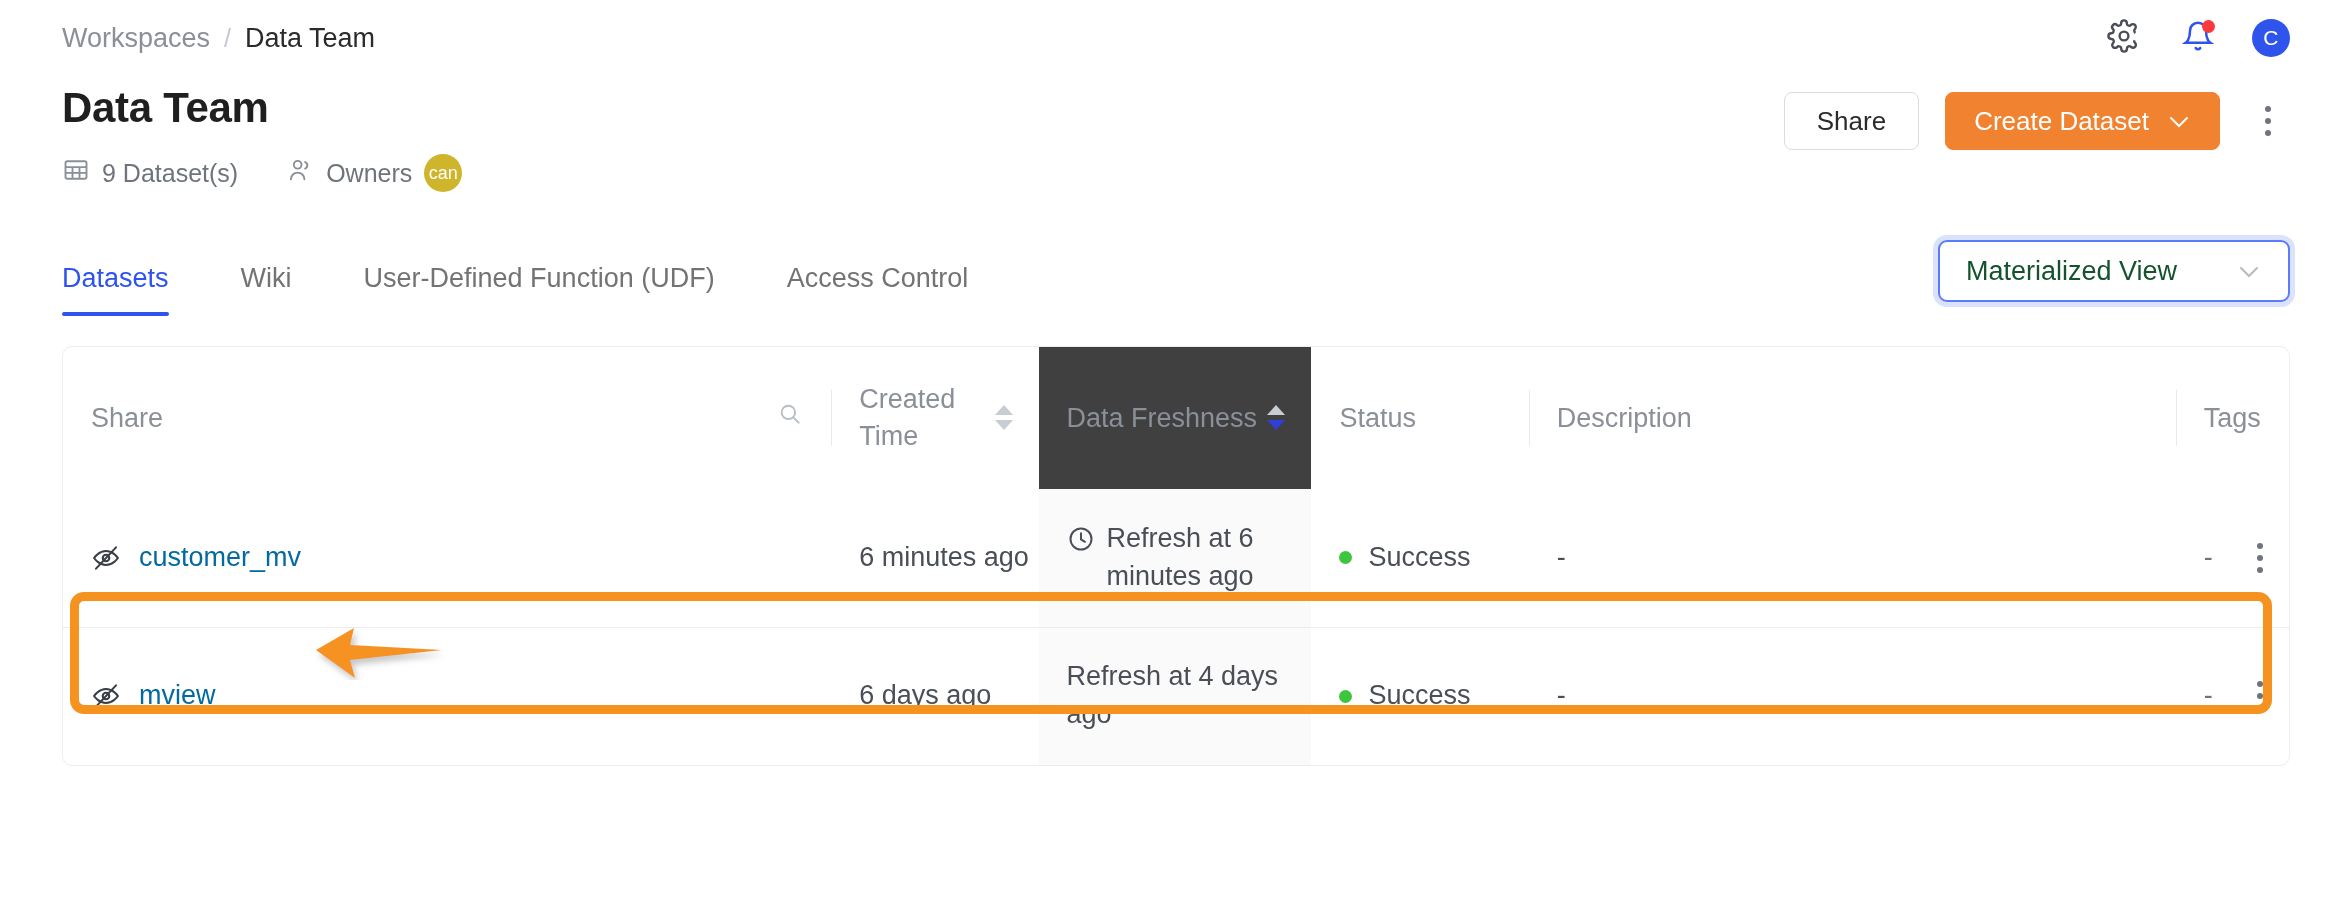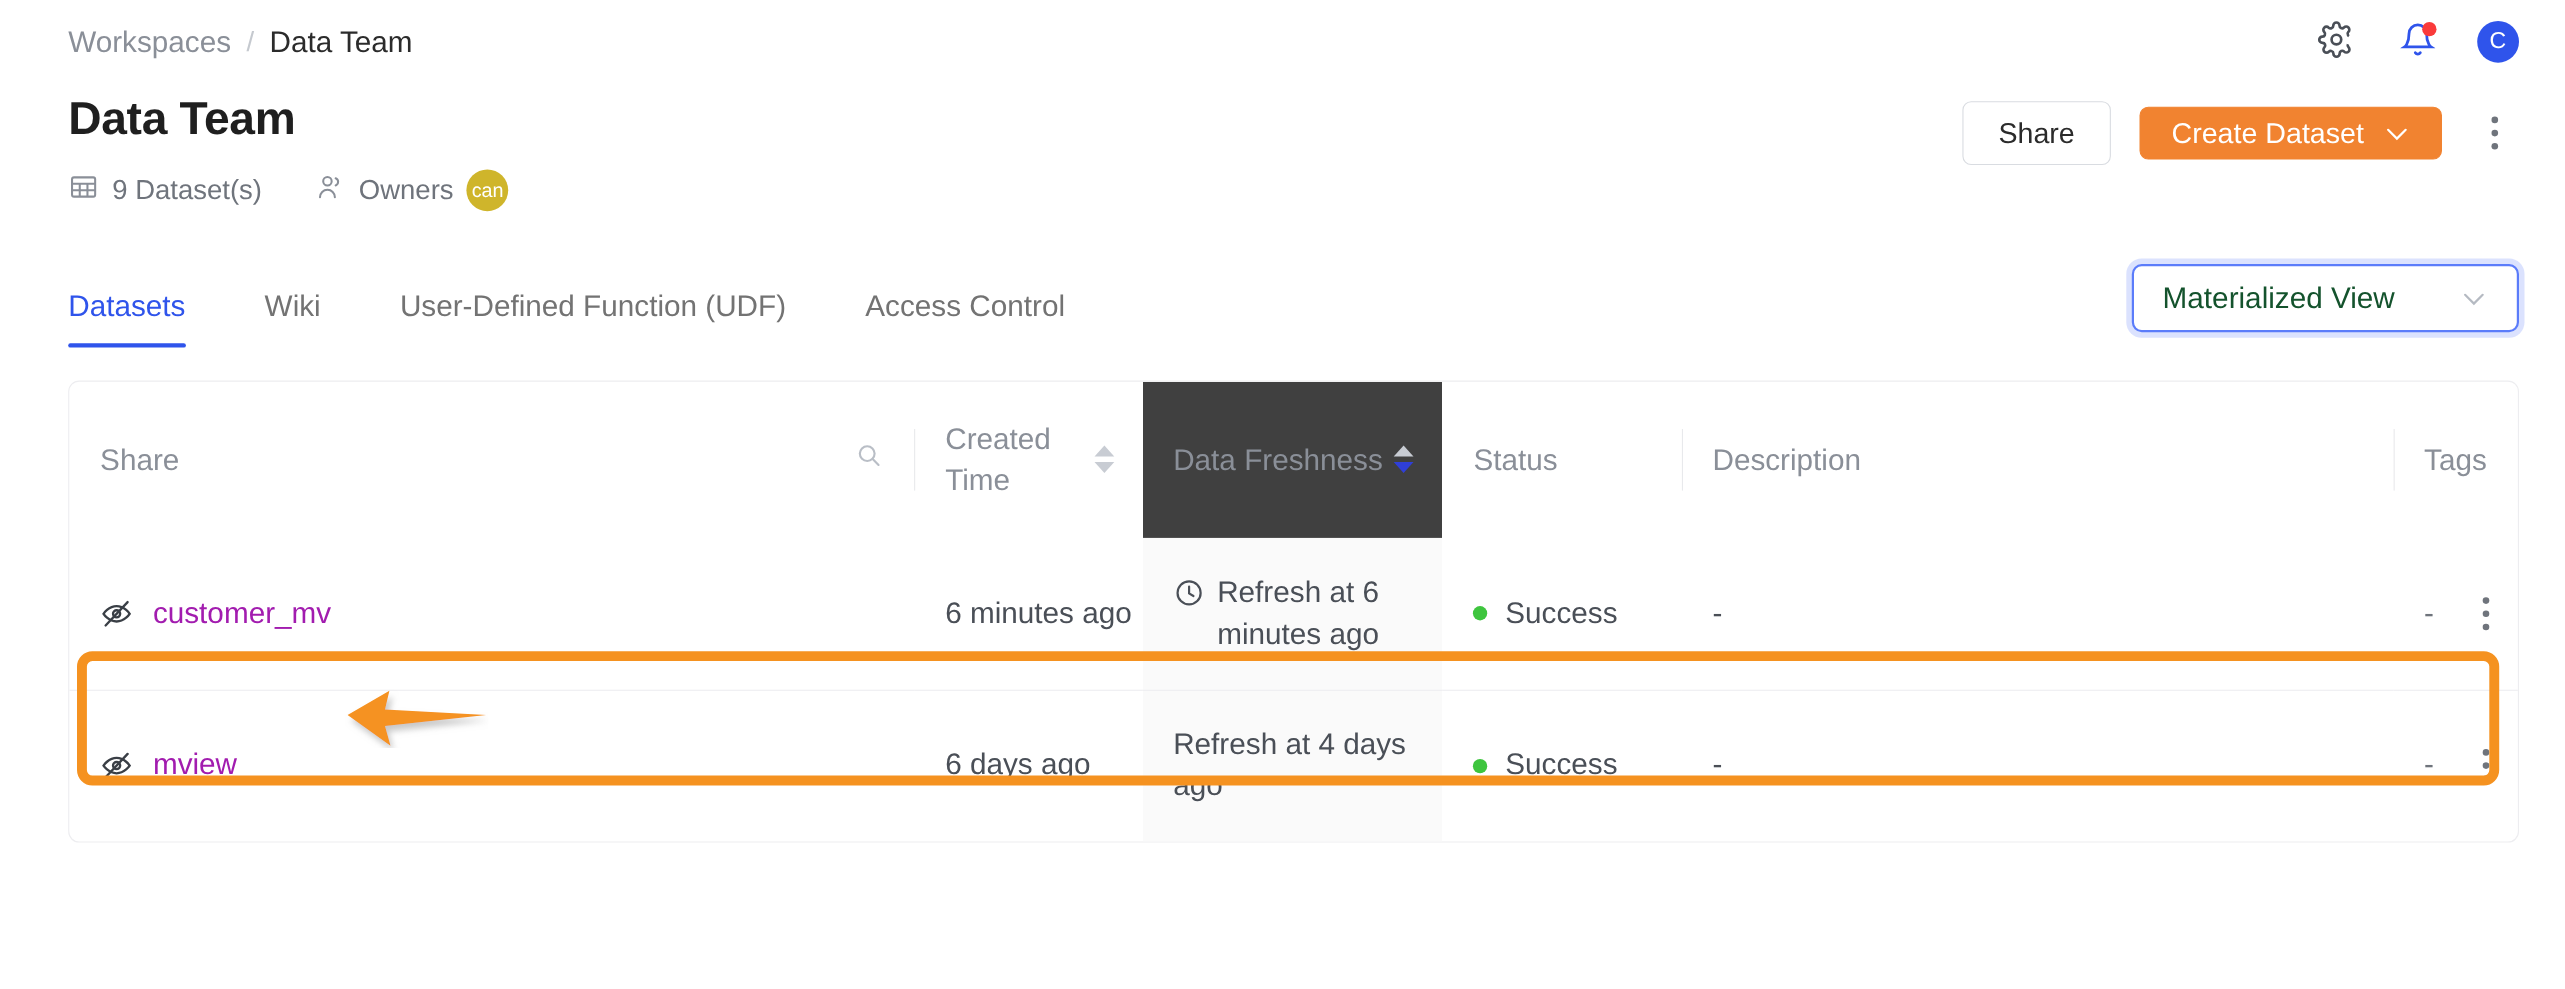--- a/index.html
+++ b/index.html
@@ -110,21 +110,21 @@
     justify-content: center;
   }
   .btn-share {
     height: 58px;
     padding: 0 32px;
     background: #fff;
     border: 1px solid #d9dce1;
     color: #2b2b2b;
   }
   .btn-create {
-    height: 48px;
+    height: 58px;
     padding: 0 28px;
     background: #f18330;
     border: 1px solid #f18330;
     color: #fff;
     gap: 18px;
   }
   .kebab {
     width: 44px; height: 52px;
     display: flex; flex-direction: column;
     align-items: center; justify-content: center;
@@ -237,21 +237,21 @@
     height: 138px;
     padding: 0 0 0 28px;
     border-top: 1px solid #ededf0;
     line-height: 1.4;
   }
   table.dt td.sorted-col { background: #fafafa; }
   table.dt tr.row-hl td { border-top-color: transparent; }
 
   .name-cell { display: flex; align-items: center; gap: 18px; }
   .eye-off { color: #3a3f46; display: flex; align-items: center; }
-  .ds-link { color: #a21caf; cursor: pointer; }
+  .ds-link { color: #0369a1; cursor: pointer; }
   .fresh-cell { display: flex; align-items: flex-start; gap: 12px; }
   .fresh-cell .clock { flex: 0 0 auto; margin-top: 5px; color: #4a4f57; }
   .status-cell { display: flex; align-items: center; gap: 16px; }
   .dot-green {
     width: 13px; height: 13px; border-radius: 50%;
     background: #3ec53e; flex: 0 0 auto;
   }
   .dash { color: #6f747c; }
   .row-kebab {
     display: flex; flex-direction: column; align-items: center;

